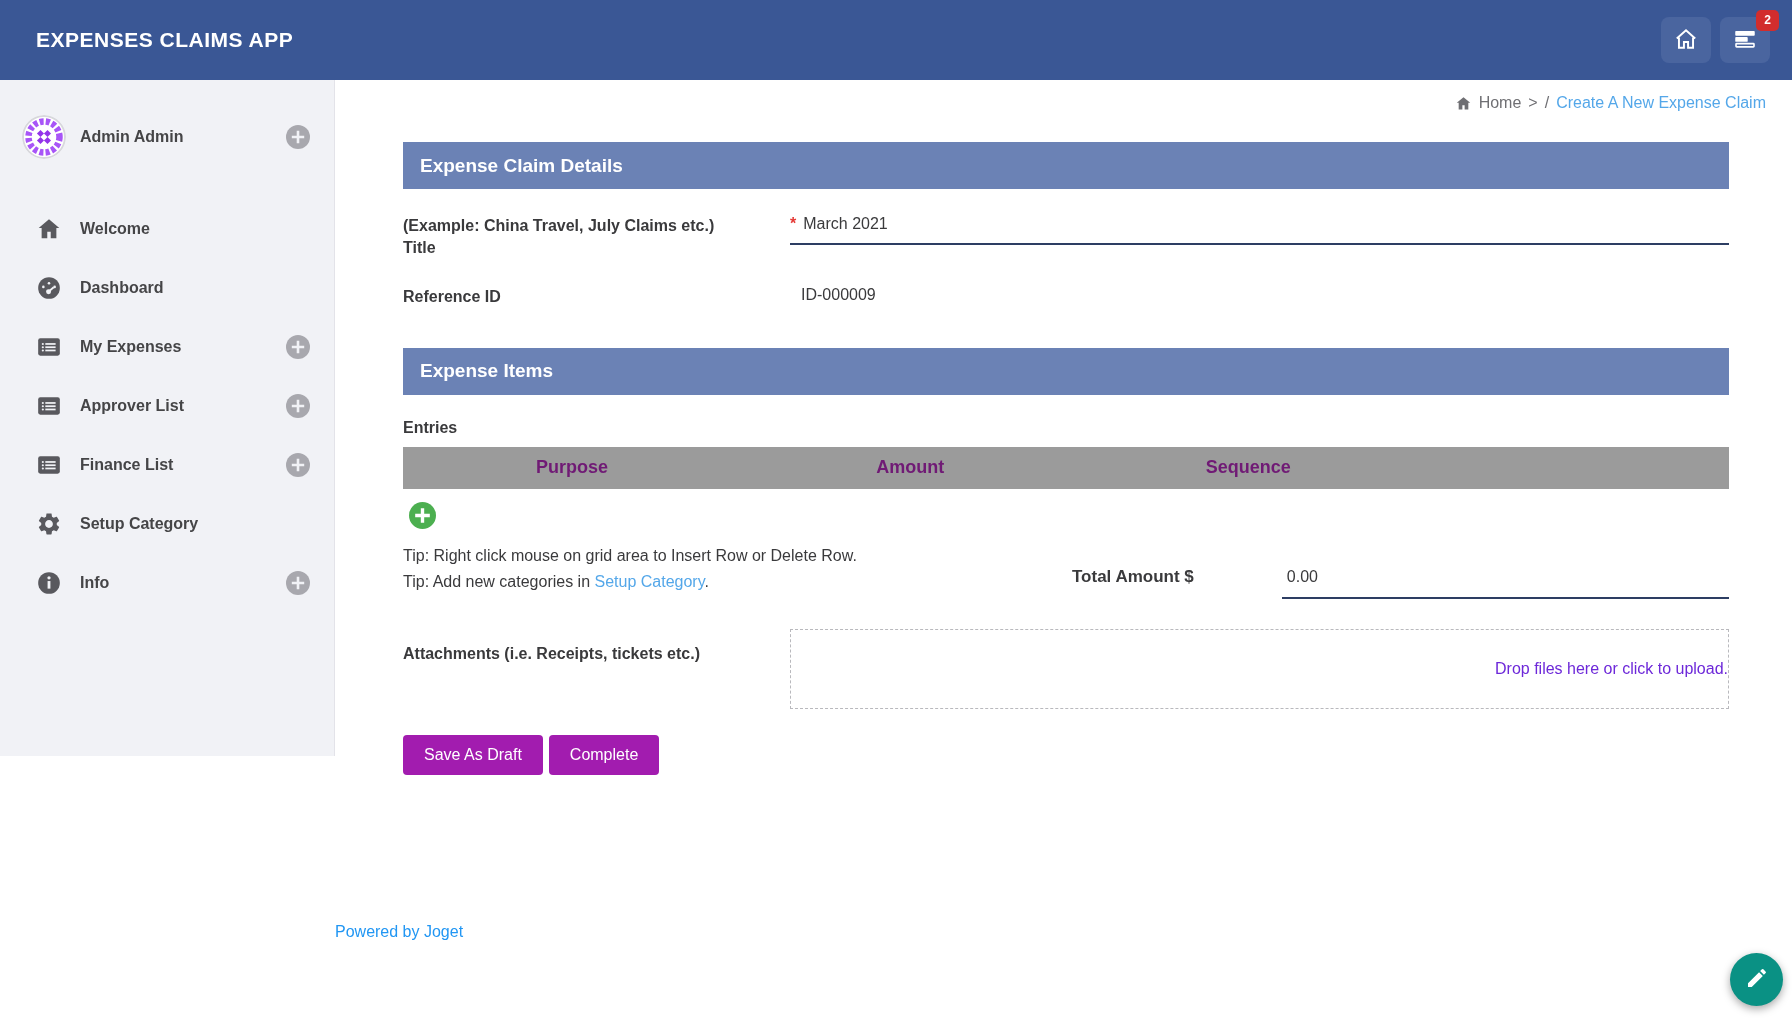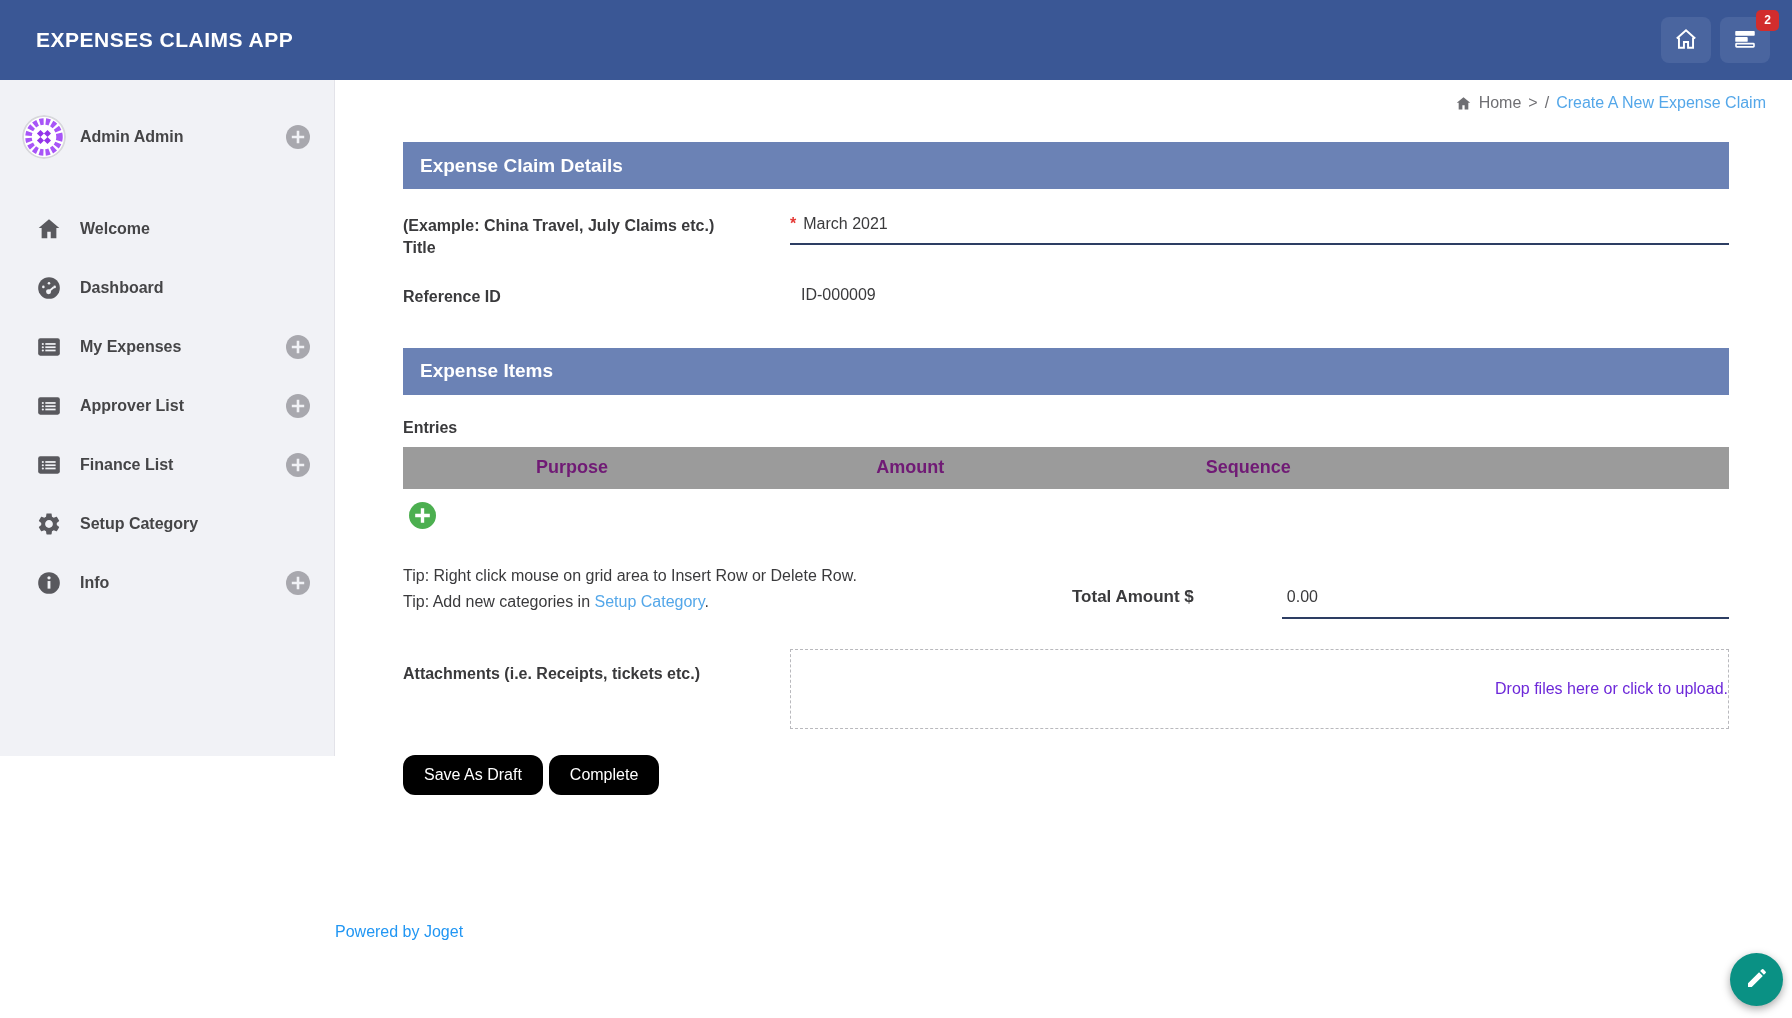--- a/index.html
+++ b/index.html
@@ -54,34 +54,34 @@
   .ref-row { padding-top:28px; padding-bottom:40px; }
   .ref-value { padding-left:11px; }
 
   .entries-label { font-size:16px; font-weight:bold; margin:24px 0 10px; }
   .grid-header { height:42px; background:#9b9b9b; display:flex; align-items:center; }
   .grid-col { width:25.5%; text-align:center; color:#701a75; font-size:18px; font-weight:bold; }
   .grid-add-row { padding:13px 0 10px 6px; }
   .grid-add-btn { width:27px; height:27px; border:none; background:transparent; cursor:pointer; padding:0; }
   .grid-add-btn svg { width:27px; height:27px; display:block; }
 
-  .tips-total-row { display:flex; margin-top:20px;gap:40px; }
+  .tips-total-row { display:flex; margin-top:0;gap:40px; }
   .tips { flex:1; font-size:16px; line-height:1.65; color:#3a3a3c; }
   .tip-link { color:#54a7e9; cursor:pointer; }
   .total-block { width:657px; display:flex; align-items:baseline; padding-top:24px; }
   .total-label { font-size:17px; font-weight:bold; white-space:nowrap; }
   .total-field { flex:1; margin-left:88px; border-bottom:2px solid #2d3e63; padding:0 0 11px 5px; font-size:16px; }
 
   .attach-row { display:flex; margin-top:30px; }
   .attach-label { padding-top:14px; }
   .dropzone { flex:1; height:80px; border:1px dashed #b9b9bd; display:flex; align-items:center;
     justify-content:flex-end; font-size:16px; color:#6d28d9; cursor:pointer; }
 
   .buttons-row { margin-top:26px; display:flex; gap:6px; }
-  .gray-btn { background:#000000; color:#fff; border:none; border-radius:12px; font-size:16px;
+  .gray-btn { background:#a21caf; color:#fff; border:none; border-radius:4px; font-size:16px;
     font-family:"Liberation Sans", sans-serif; padding:0 21px; height:40px; cursor:pointer; }
 
   .footer { position:absolute; left:0; top:843px; width:100%; }
   .footer a { color:#2196f3; font-size:16px; text-decoration:none; cursor:pointer; }
 
   .fab { position:absolute; right:9px; bottom:12px; width:53px; height:53px; border-radius:50%;
     background:#0a9184; border:none; box-shadow:0 3px 8px rgba(0,0,0,.35); display:flex;
     align-items:center; justify-content:center; cursor:pointer; }
   .fab svg { width:24px; height:24px; }
 </style>

